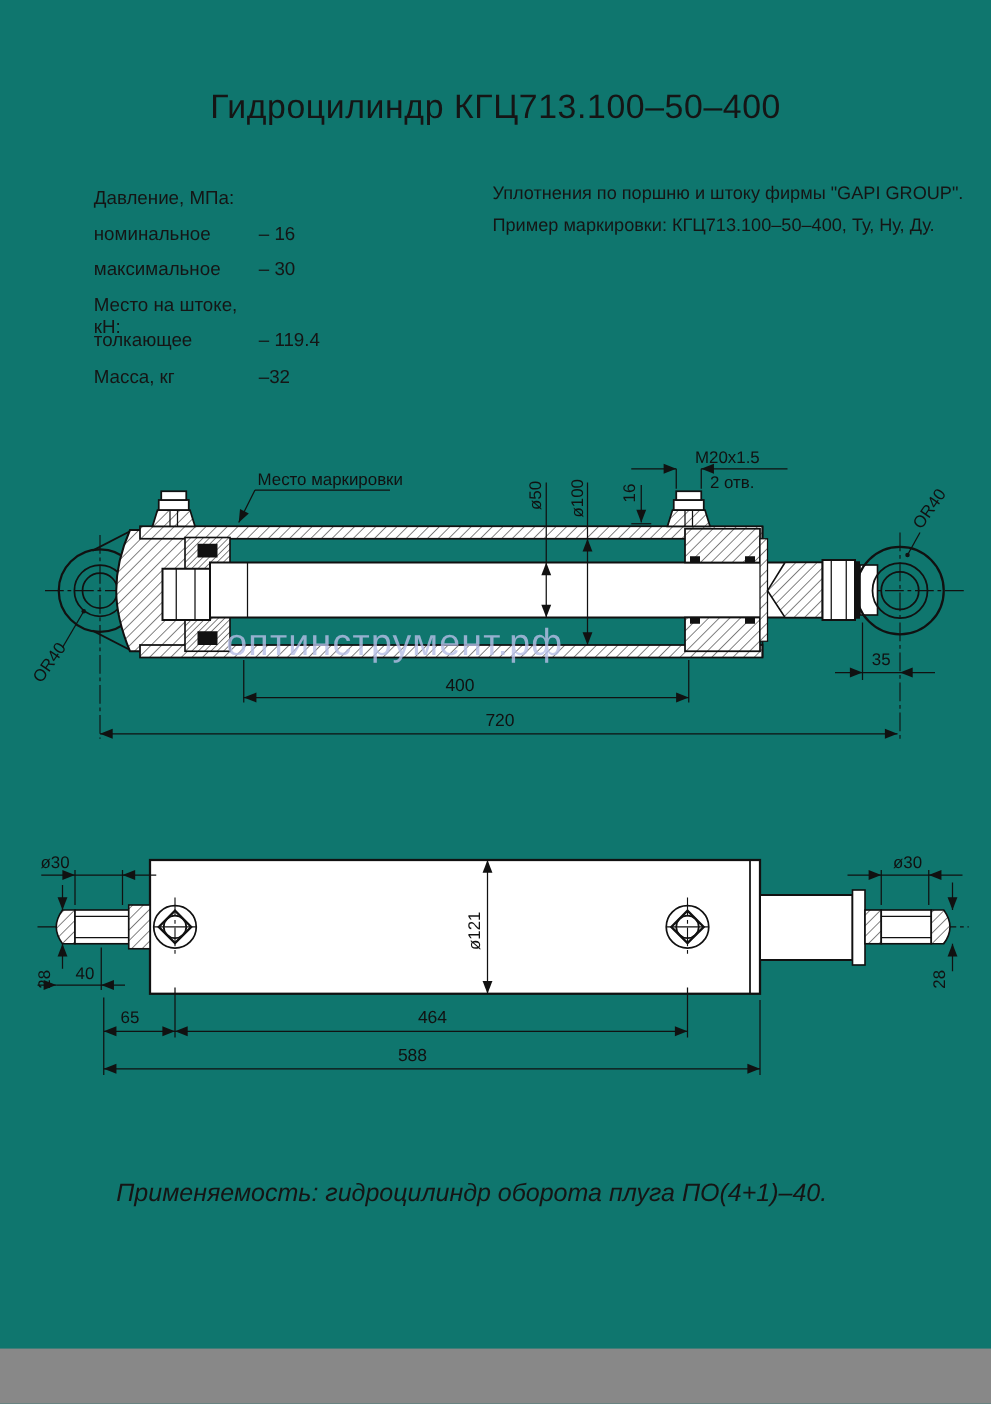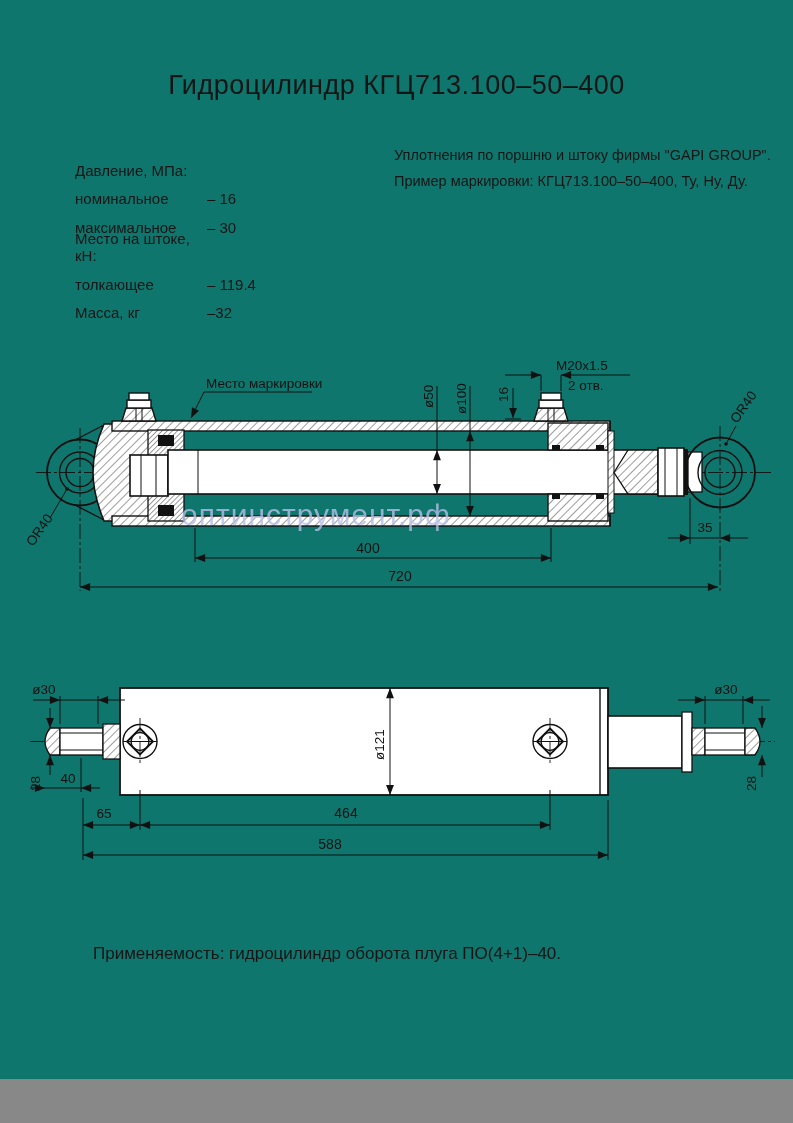--- a/index.html
+++ b/index.html
@@ -1,25 +1,25 @@
 <!DOCTYPE html>
 <html><head>
 <meta charset="utf-8">
 <style>
   html,body{margin:0;padding:0;background:#888;}
   .page{position:relative;width:793px;height:1079px;background:#0f766e;margin:0 auto;
         font-family:"Liberation Sans",sans-serif;color:#151515;overflow:hidden;}
   .title{position:absolute;top:70px;left:0;width:100%;text-align:center;
          font-size:27px;letter-spacing:0.5px;font-weight:400;}
   .specs{position:absolute;left:75px;top:150px;font-size:15px;}
-  .srow{display:flex;height:28.5px;align-items:flex-end;}
+  .srow{display:flex;height:28.5px;align-items:flex-start;}
   .slabel{width:132px;}
   .sval{white-space:pre;}
   .notes{position:absolute;left:394px;top:142px;font-size:14.5px;line-height:26px;white-space:nowrap;}
-  .application{position:absolute;left:93px;top:944px;font-size:17px;}
+  .application{position:absolute;left:93px;top:944px;font-size:20px;font-style:italic;}
   svg{position:absolute;left:0;}
   #sv1{top:348px;}
   #sv2{top:660px;}
   .watermark{position:absolute;left:181px;top:498px;font-size:30px;letter-spacing:1px;
              color:#b7bfe7;opacity:0.8;white-space:nowrap;z-index:5;}
   .ol{stroke:#111;stroke-width:1.8;fill:none;}
   .om{stroke:#111;stroke-width:1.4;fill:none;}
   .dl{stroke:#111;stroke-width:1;fill:none;}
   .cl{stroke:#111;stroke-width:0.9;fill:none;stroke-dasharray:15 3 3 3;}
   text.d{font-size:13.5px;fill:#111;}

